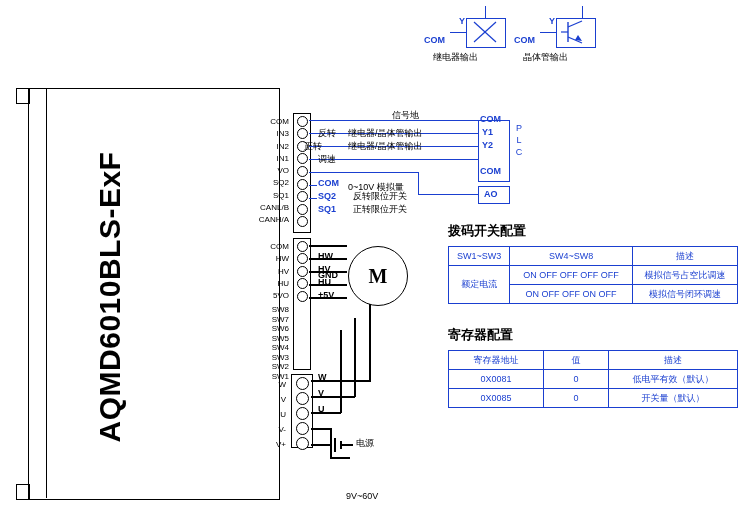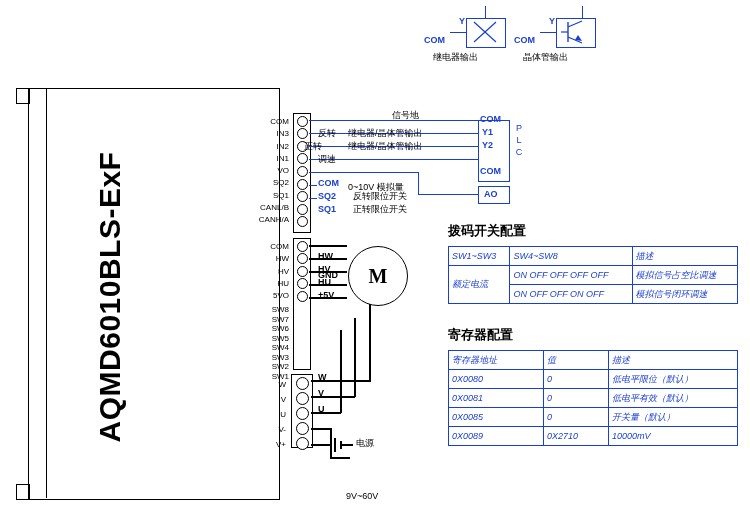--- a/index.html
+++ b/index.html
@@ -71,23 +71,22 @@
     left:478px;top:186px;width:30px;height:16px;border:1.2px solid #1a3fd0;
   }
 
   
   .out-box{border:1.2px solid #1a3fd0;background:#fff;}
 
   
   table{border-collapse:collapse;background:#fff;}
   td,th{
     border:1px solid #1a3fd0;color:#1a3fd0;
-    font-size:9px;text-align:left;padding:2px 3px;font-weight:normal;
+    font-size:9px;text-align:center;padding:2px 3px;font-weight:normal;
     white-space:nowrap;
-    font-style:italic;
   }
   .tbl-title{font-size:13px;font-weight:bold;color:#000;}
   #dip-table td,#dip-table th{height:14px;}
   #reg-table td,#reg-table th{height:14px;}
 </style>
 </head>
 <body>
 
 <div class="abs" id="driver-body"></div>
 <div class="abs" id="driver-left-rail"></div>
@@ -281,33 +280,23 @@
 
 <div class="abs tbl-title" style="left:448px;top:326px;">寄存器配置</div>
 <table class="abs" id="reg-table" style="left:448px;top:350px;width:290px;">
   <tbody>
       <tr>
     <th style="width:88px;">寄存器地址</th>
     <th style="width:58px;">值</th>
     <th>描述</th>
   </tr>
   <tr>
-    <td>0X0080</td>
-    <td>0</td>
-    <td>低电平限位（默认）</td>
-  </tr>
-  <tr>
     <td>0X0081</td>
     <td>0</td>
     <td>低电平有效（默认）</td>
   </tr>
   <tr>
     <td>0X0085</td>
     <td>0</td>
     <td>开关量（默认）</td>
   </tr>
-  <tr>
-    <td>0X0089</td>
-    <td>0X2710</td>
-    <td>10000mV</td>
-  </tr>
 </tbody>
   </table>
 
 </body></html>

